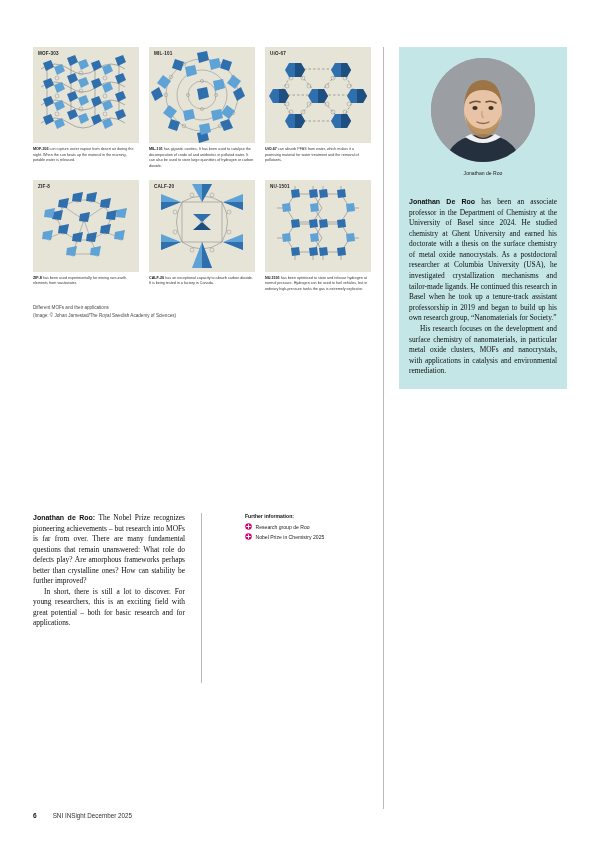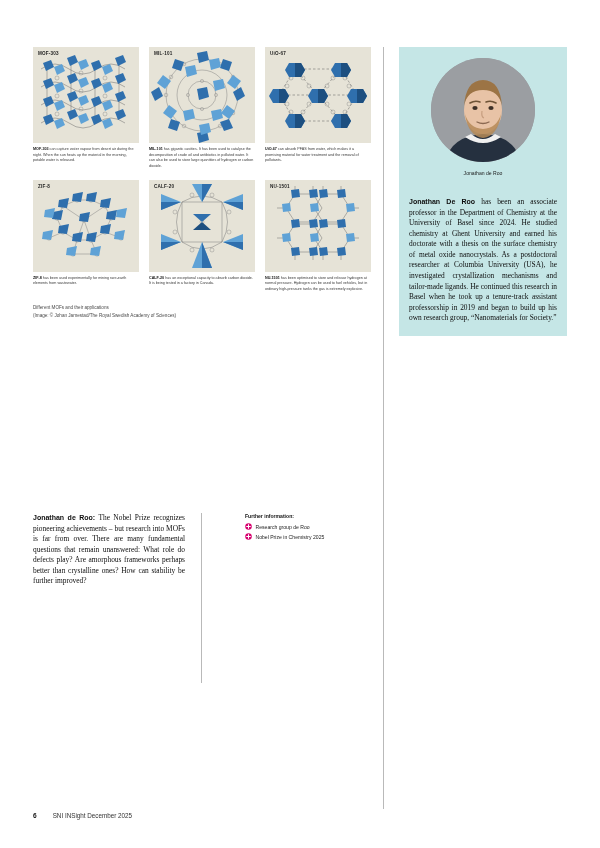--- a/index.html
+++ b/index.html
@@ -407,20 +407,21 @@
 
     <div class="fig-credit">
       <div>Different MOFs and their applications</div>
       <div>(Image: © Johan Jarnestad/The Royal Swedish Academy of Sciences)</div>
     </div>
   </div>
 
   <div class="bottom">
     <div class="art-col">
       <p><b>Jonathan de Roo:</b><span> The Nobel Prize recognizes pioneering achievements – but research into MOFs is far from over. There are many fundamental questions that remain unanswered: What role do defects play? Are amorphous frameworks perhaps better than crystalline ones? How can stability be further improved?</span></p>
+      <p>In short, there is still a lot to discover. For young researchers, this is an exciting field with great potential – both for basic research and for applications.</p>
     </div>
 
     <div class="further">
       <div class="further-title">Further information:</div>
 
       <div class="flink">
         <svg class="plus-ico" viewBox="0 0 14 14">
           <circle cx="7" cy="7" r="6.5" fill="#d6006e"></circle>
           <path d="M7 3.3 L7 10.7 M3.3 7 L10.7 7" stroke="#ffffff" stroke-width="2" stroke-linecap="round"></path>
         </svg>
@@ -453,20 +454,21 @@
             <path d="M39 45 q5 -3 10 -1 M55 44 q5 -2 10 1" stroke="#6e5336" stroke-width="1.6" fill="none" stroke-linecap="round"></path>
             <path d="M46 64 q6 3 12 0" stroke="#8c6a52" stroke-width="1.3" fill="none" stroke-linecap="round"></path>
             <path d="M51 53 q-1 6 2 7" stroke="#c79f80" stroke-width="1.2" fill="none"></path>
           </svg>
         </div>
       </div>
       <div class="portrait-name">Jonathan de Roo</div>
 
       <div class="bio">
         <p><b>Jonathan De Roo</b><span> has been an associate professor in the Department of Chemistry at the University of Basel since 2024. He studied chemistry at Ghent University and earned his doctorate with a thesis on the surface chemistry of metal oxide nanocrystals. As a postdoctoral researcher at Columbia University (USA), he investigated crystallization mechanisms and tailor-made ligands. He continued this research in Basel when he took up a tenure-track assistant professorship in 2019 and began to build up his own research group, “Nanomaterials for Society.”</span></p>
+        <p>His research focuses on the development and surface chemistry of nanomaterials, in particular metal oxide clusters, MOFs and nanocrystals, with applications in catalysis and environmental remediation.</p>
       </div>
     </div>
   </div>
 
   <div class="footer">
     <span class="footer-page">6</span>
     <span class="footer-text">SNI INSight December 2025</span>
   </div>
 
 </div>

